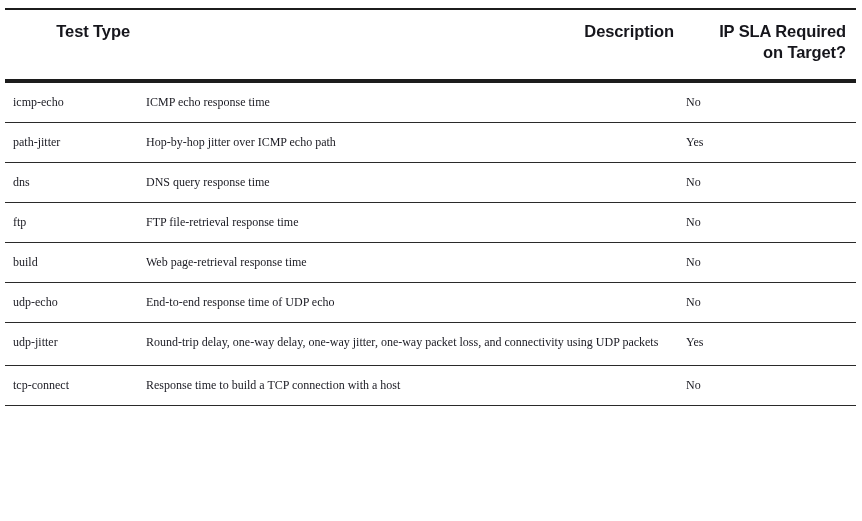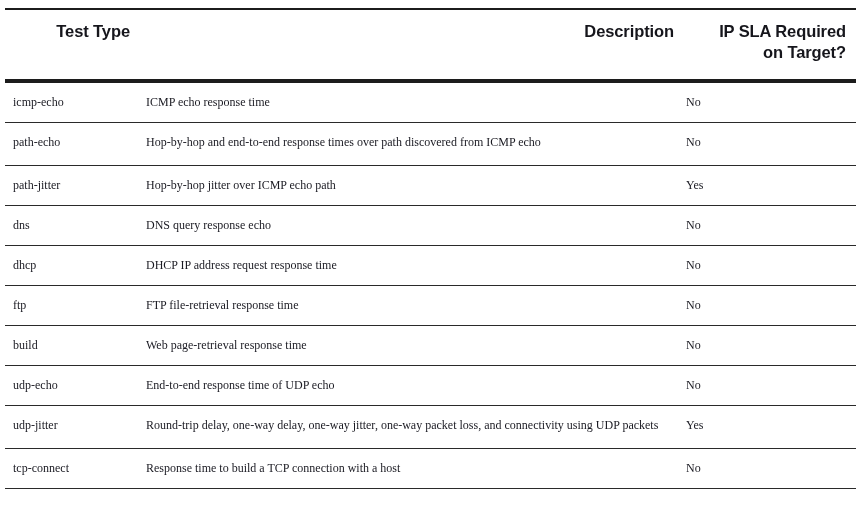--- a/index.html
+++ b/index.html
@@ -85,38 +85,28 @@
           <span>on Target?</span>
         </th>
       </tr>
     </thead>
     <tbody>
       <tr>
         <td class="td-type">icmp-echo</td>
         <td class="td-desc">ICMP echo response time</td>
         <td class="td-req">No</td>
       </tr>
-      <tr class="tall">
-        <td class="td-type">path-echo</td>
-        <td class="td-desc">Hop-by-hop and end-to-end response times over path discovered from ICMP echo</td>
-        <td class="td-req">No</td>
-      </tr>
       <tr>
         <td class="td-type">path-jitter</td>
         <td class="td-desc">Hop-by-hop jitter over ICMP echo path</td>
         <td class="td-req">Yes</td>
       </tr>
       <tr>
         <td class="td-type">dns</td>
-        <td class="td-desc">DNS query response echo</td>
-        <td class="td-req">No</td>
-      </tr>
-      <tr>
-        <td class="td-type">dhcp</td>
-        <td class="td-desc">DHCP IP address request response time</td>
+        <td class="td-desc">DNS query response time</td>
         <td class="td-req">No</td>
       </tr>
       <tr>
         <td class="td-type">ftp</td>
         <td class="td-desc">FTP file-retrieval response time</td>
         <td class="td-req">No</td>
       </tr>
       <tr>
         <td class="td-type">build</td>
         <td class="td-desc">Web page-retrieval response time</td>

